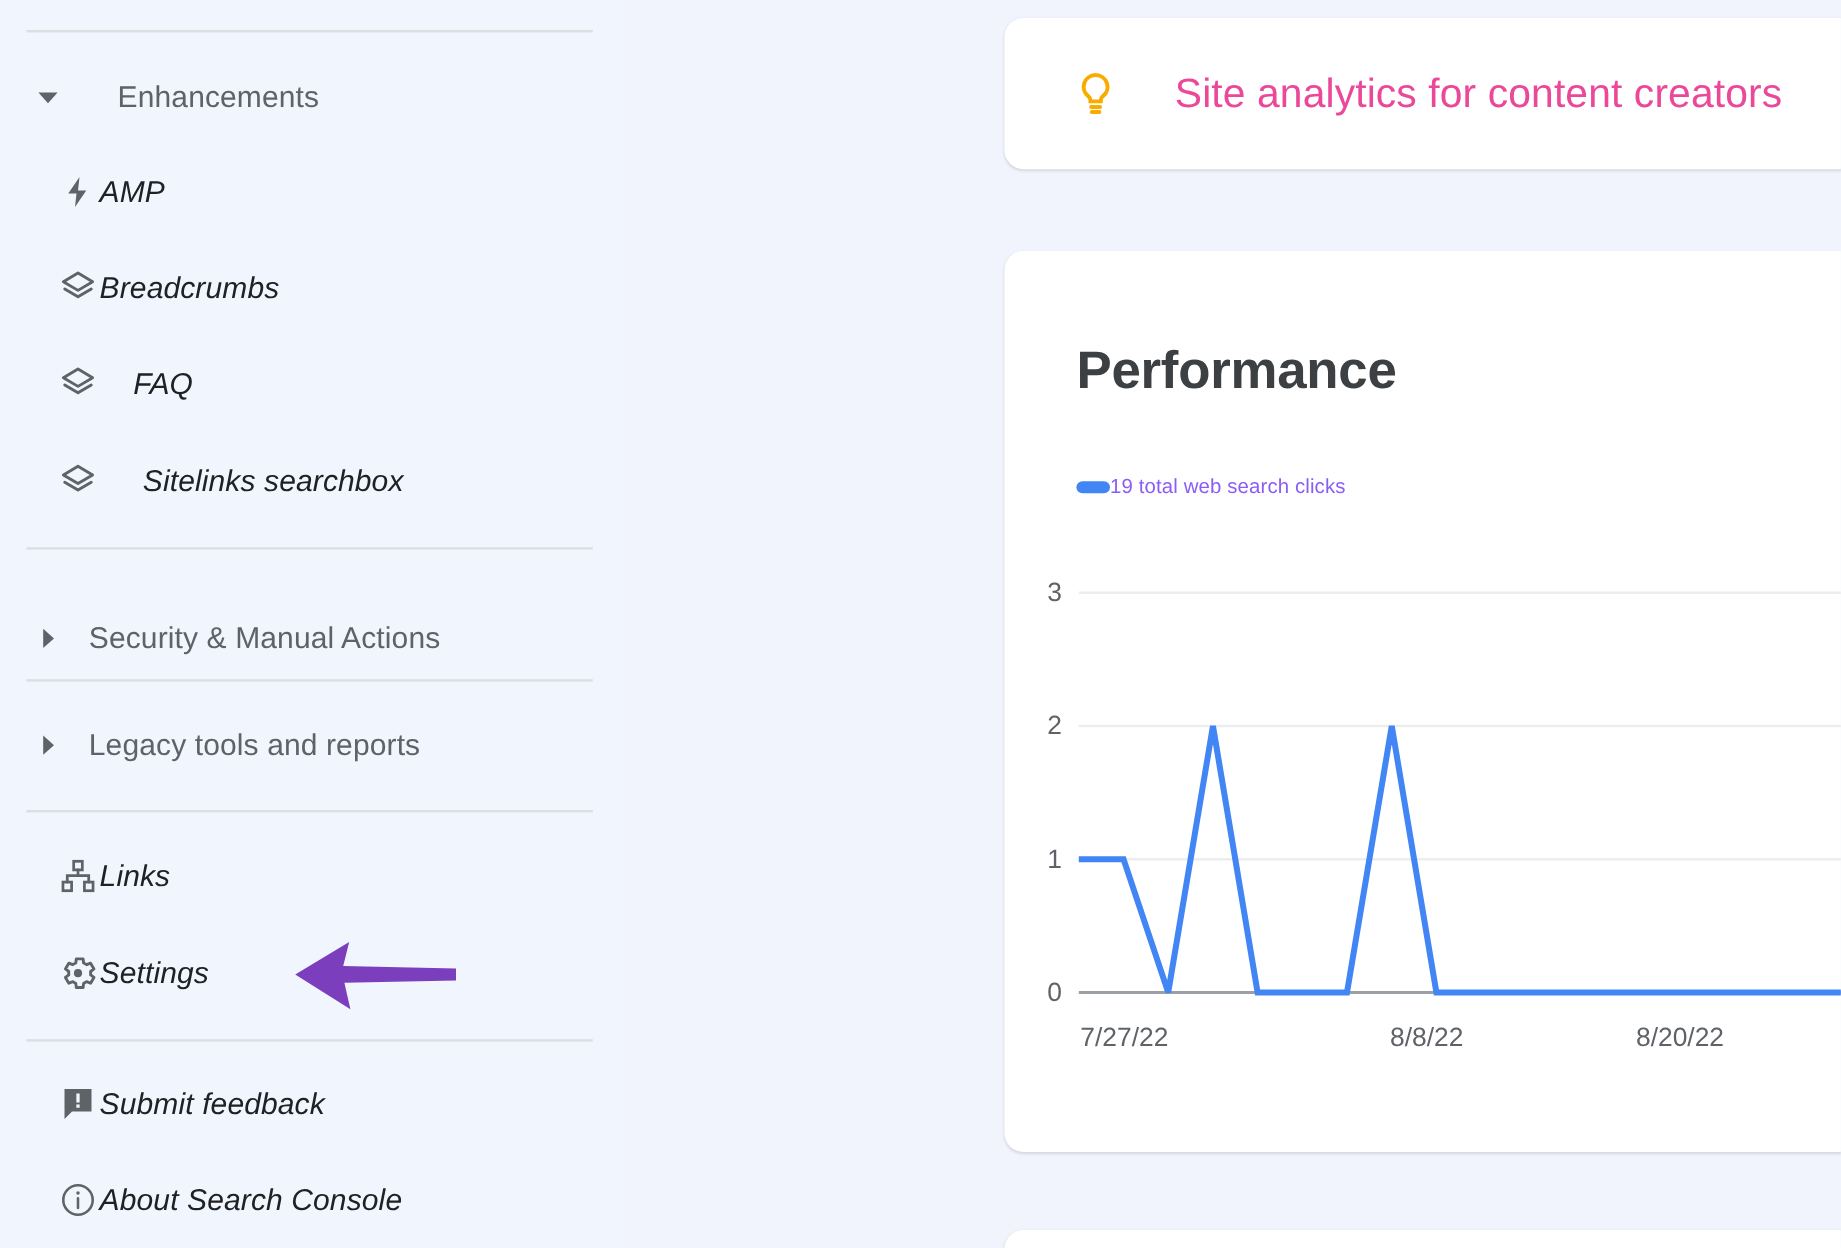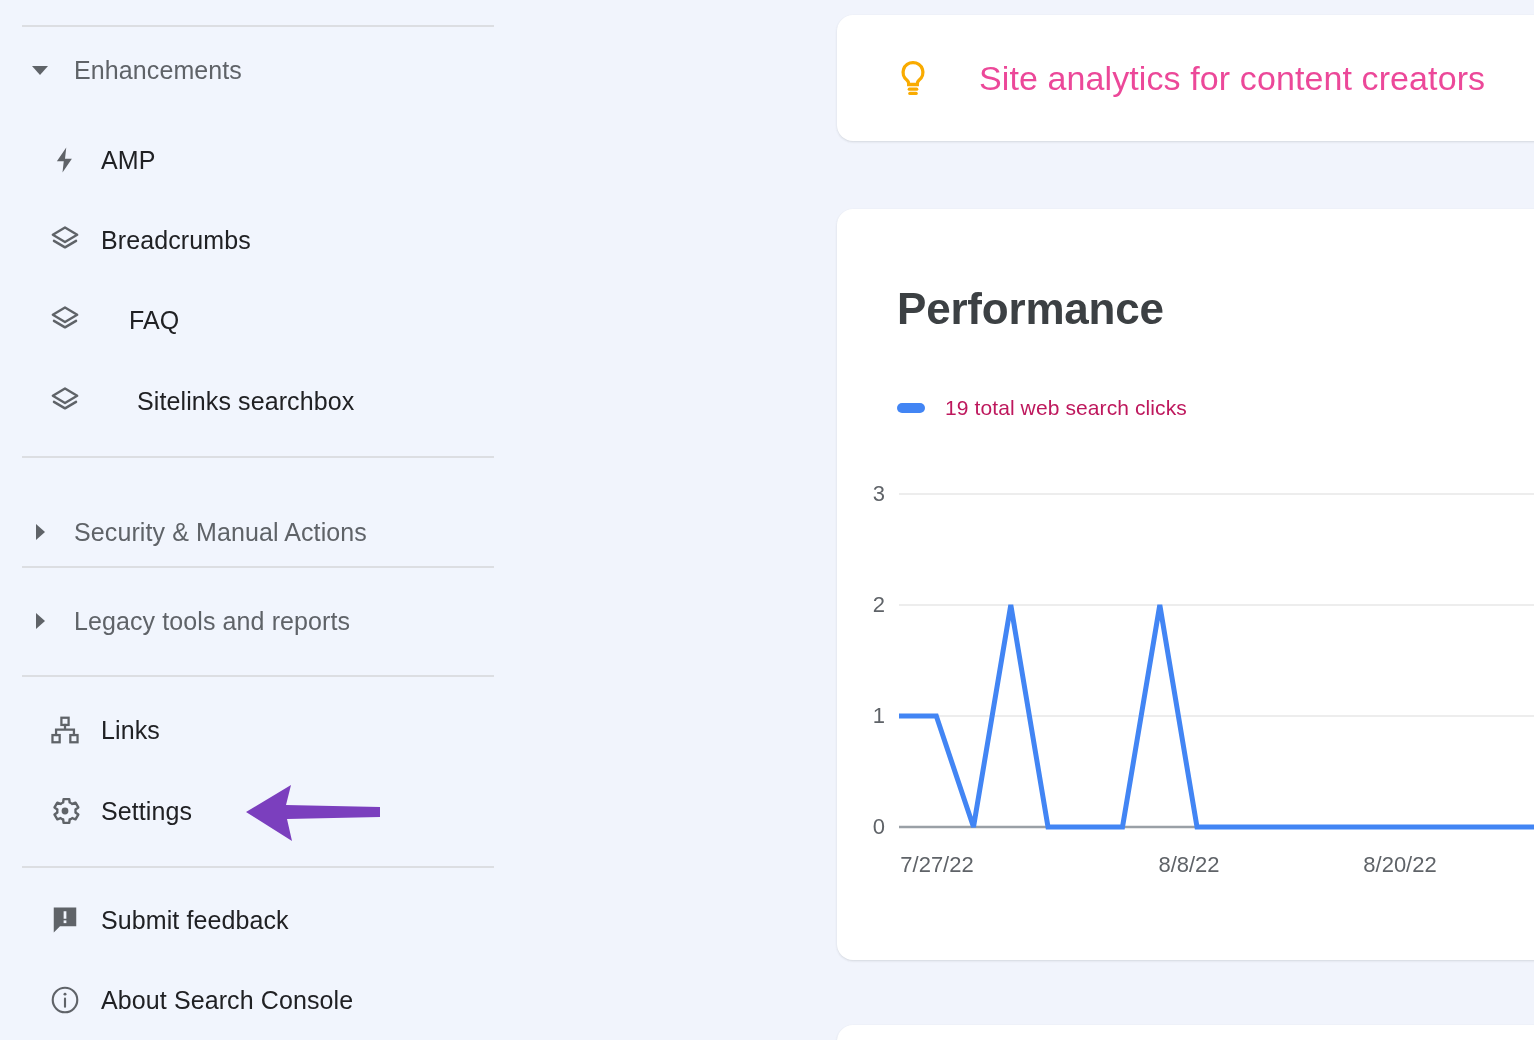--- a/index.html
+++ b/index.html
@@ -57,25 +57,25 @@
     display: flex; align-items: center;
     cursor: pointer;
   }
   .nav-icon {
     width: 36px; height: 36px; margin-left: 47px;
     flex: none;
     display: flex; align-items: center; justify-content: center;
     color: #5F6368;
   }
   .nav-label {
-    margin-left: 18px;
     font-size: 25px;
     color: #202124;
     letter-spacing: 0.1px;
     white-space: nowrap;
+    font-style: italic;
   }
 
   
   .arrow-annotation {
     position: absolute;
     left: 243px; top: 775px;
     width: 140px; height: 72px;
     pointer-events: none;
   }
 
@@ -118,23 +118,22 @@
   }
   .perf-legend {
     position: absolute; left: 60px; top: 187px;
     display: flex; align-items: center;
   }
   .legend-swatch {
     width: 28px; height: 10px; border-radius: 5px;
     background: #4285F4; flex: none;
   }
   .legend-label {
-    margin-left: 20px;
-    font-size: 21px;
-    color: #be185d;
+    font-size: 17px;
+    color: #8b5cf6;
     letter-spacing: 0.1px;
     white-space: nowrap;
   }
   .chart-holder {
     position: absolute; left: 0; top: 258px;
     width: 920px; height: 420px;
   }
   .axis-tick-y, .axis-tick-x {
     position: absolute;
     font-size: 22px;
@@ -145,21 +144,21 @@
 </style>
 </head>
 <body>
 
 <div class="page">
 
   <nav class="sidebar">
 
     <div class="divider" style="top:25px;"></div>
 
-    <div class="nav-group-header" style="top:42px;">
+    <div class="nav-group-header" style="top:53px;gap:24px;">
       <span class="caret down"></span>
       <span class="nav-group-label">Enhancements</span>
     </div>
 
     <div class="nav-item" style="top:132px;">
       <span class="nav-icon">
         <svg width="30" height="30" viewBox="0 0 24 24" fill="currentColor">
             <path d="M13 2L5.5 13H11l-1 9 7.5-11H12l1-9z"></path>
           </svg>
       </span>

